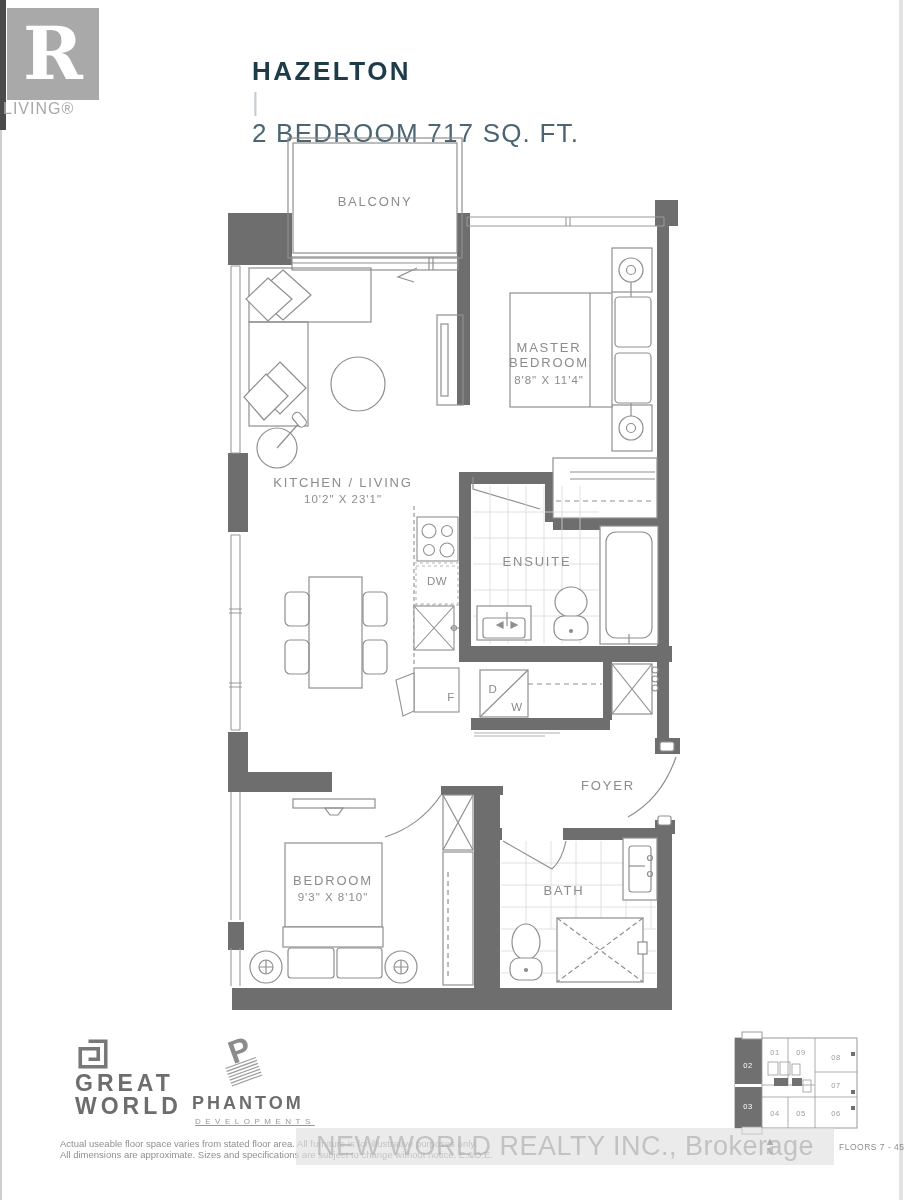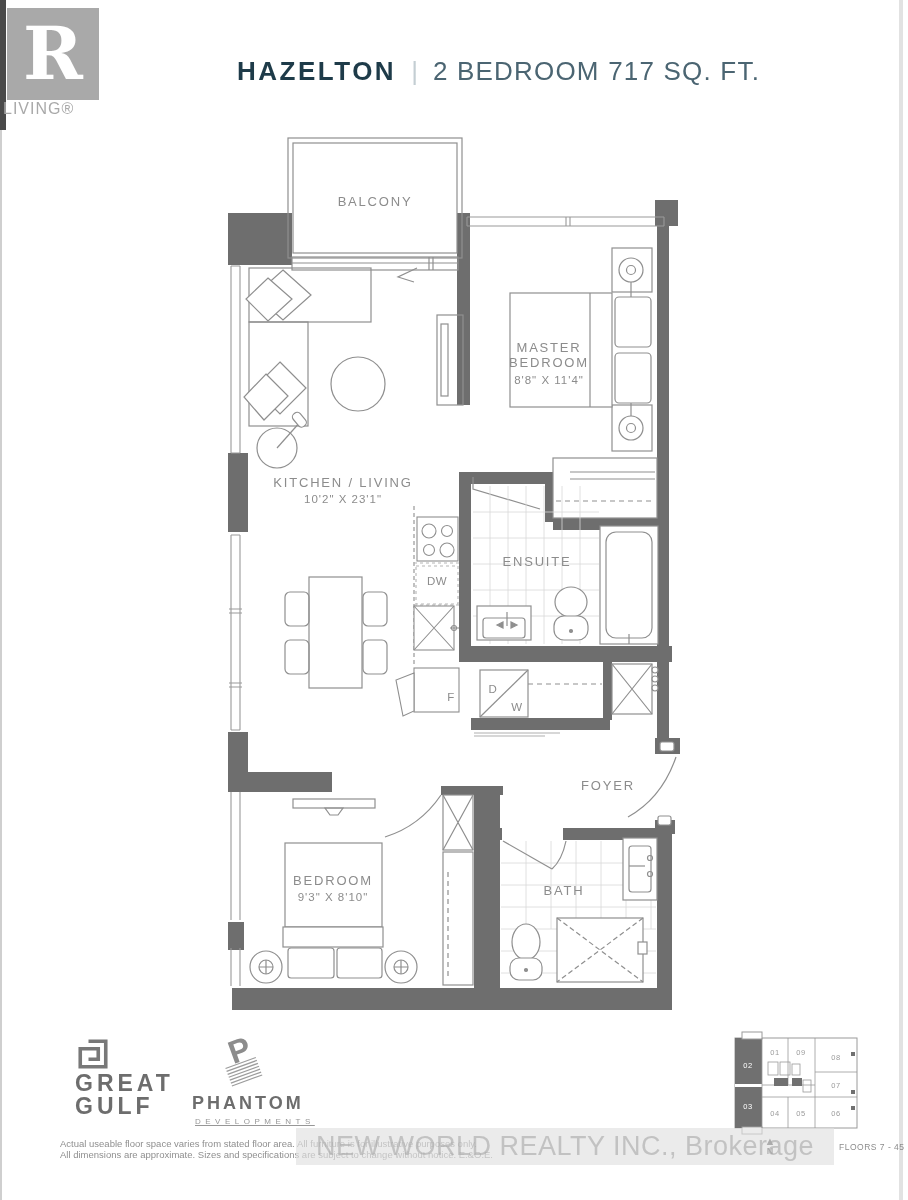--- a/index.html
+++ b/index.html
@@ -8,21 +8,21 @@
   .edge-left{position:absolute;left:0;top:0;width:2px;height:1200px;background:#cfcfcf;}
   .edge-left-dark{position:absolute;left:0;top:0;width:6px;height:130px;background:#4a4a4a;}
   .edge-right{position:absolute;left:899px;top:0;width:4px;height:1200px;background:#e2e2e2;}
 
   
   .realtor-box{position:absolute;left:7px;top:8px;width:92px;height:92px;background:#a9a9a9;
     display:flex;align-items:center;justify-content:center;}
   .realtor-r{color:#fff;font-family:"DejaVu Serif",serif;font-weight:bold;font-size:72px;line-height:1;}
   .realtor-label{position:absolute;left:3px;top:100px;width:110px;color:#a9a9a9;font-size:16px;
     letter-spacing:1px;}
-  .title-row{position:absolute;left:237px;top:56px;display:flex;align-items:baseline;white-space:nowrap;}
+  .title-row{position:absolute;left:237px;top:56px;display:flex;align-items:baseline;white-space:nowrap;flex-direction:column;}
   .title{font-size:26px;font-weight:bold;letter-spacing:2.5px;}
   .title-divider{font-size:26px;font-weight:300;color:#c4ced3;margin:0 15px;}
   .subtitle{font-size:26px;font-weight:400;letter-spacing:1.2px;}
 
   
   .plan-svg{position:absolute;left:225px;top:128px;}
 
   
   .gg{position:absolute;left:75px;top:1036px;}
   .gg-text{position:absolute;left:75px;top:1072px;font-size:23px;font-weight:bold;color:#6d6d6d;
@@ -308,21 +308,21 @@
     </g>
     <text class="room-label" x="333" y="885" text-anchor="middle" letter-spacing="1.8">BEDROOM</text>
     <text class="dim-label" x="333" y="901" text-anchor="middle">9'3" X 8'10"</text>
   </svg>
 
   <svg class="gg" width="36" height="36" viewBox="0 0 24 24">
     <path d="M9 3.5 H20.5 V20.5 H3.5 V8.5 H15.5 V15.5 H9" fill="none" stroke="#787878" stroke-width="2.4"></path>
   </svg>
   <div class="gg-text">
     <div>GREAT</div>
-    <div>GULF</div>
+    <div>WORLD</div>
   </div>
 
   <svg class="ph-logo" width="60" height="62" viewBox="0 0 48 50">
     <g transform="rotate(-20 24 26)">
       <g stroke="#9c9c9c" stroke-width="1">
         <line x1="10" y1="28" x2="36" y2="28"></line>
           <line x1="10" y1="30.5" x2="36" y2="30.5"></line>
         <line x1="10" y1="33" x2="36" y2="33"></line>
           <line x1="10" y1="35.5" x2="36" y2="35.5"></line>
         <line x1="10" y1="38" x2="36" y2="38"></line>

